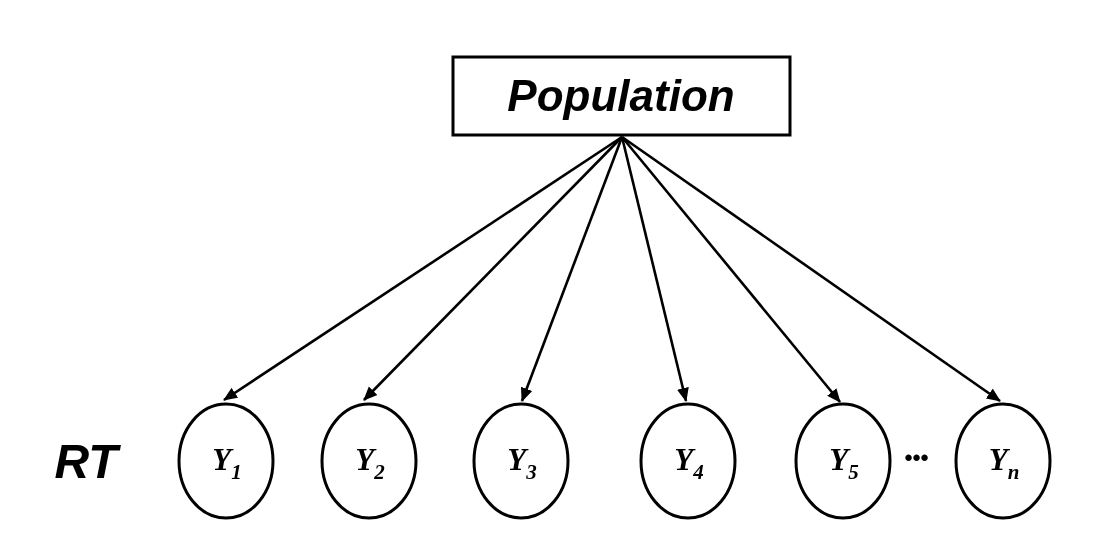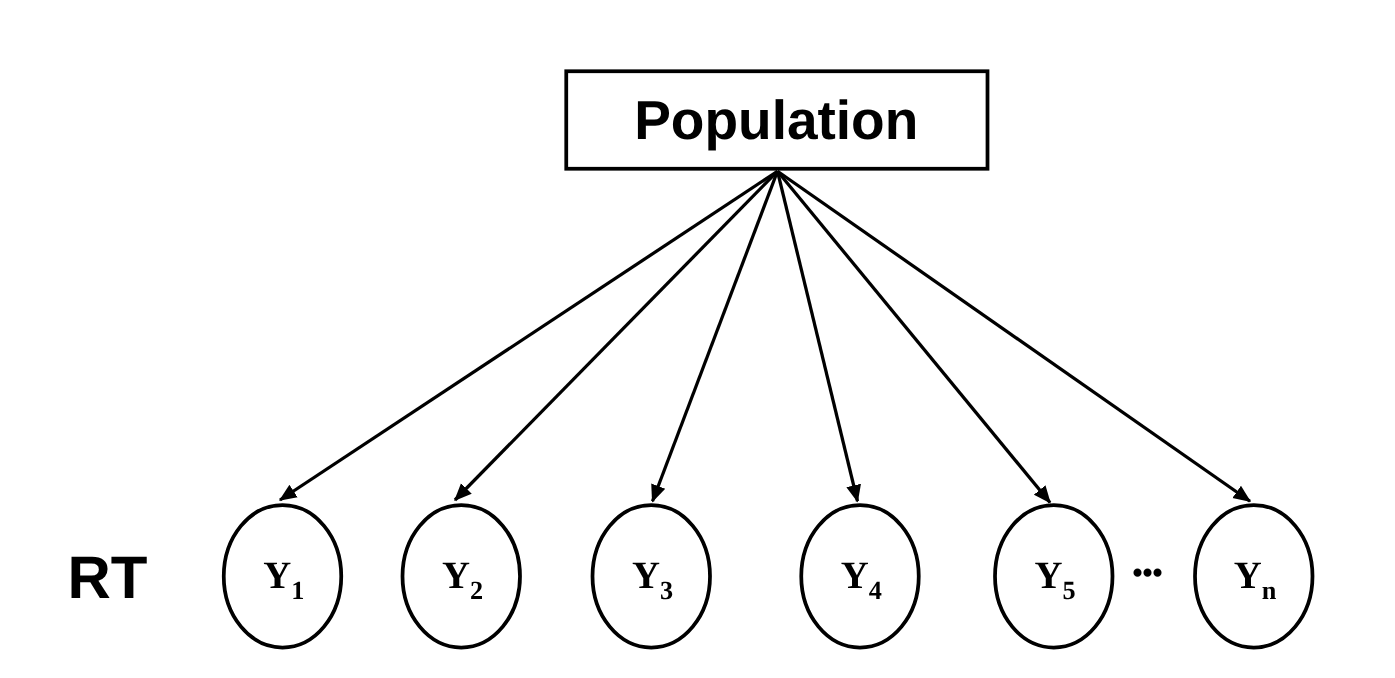--- a/index.html
+++ b/index.html
@@ -7,20 +7,21 @@
     padding: 0;
     background: #ffffff;
     font-family: "Liberation Sans", sans-serif;
   }
   .stage {
     position: relative;
     width: 1116px;
     height: 542px;
     background: #ffffff;
     overflow: hidden;
+    font-style: italic;
   }
   svg text { user-select: none; }
   .pop-label {
     font-family: "Liberation Sans", sans-serif;
     font-weight: 600;
     font-size: 44px;
     fill: #000000;
   }
   .node-label {
     font-family: "Liberation Serif", "DejaVu Serif", serif;

